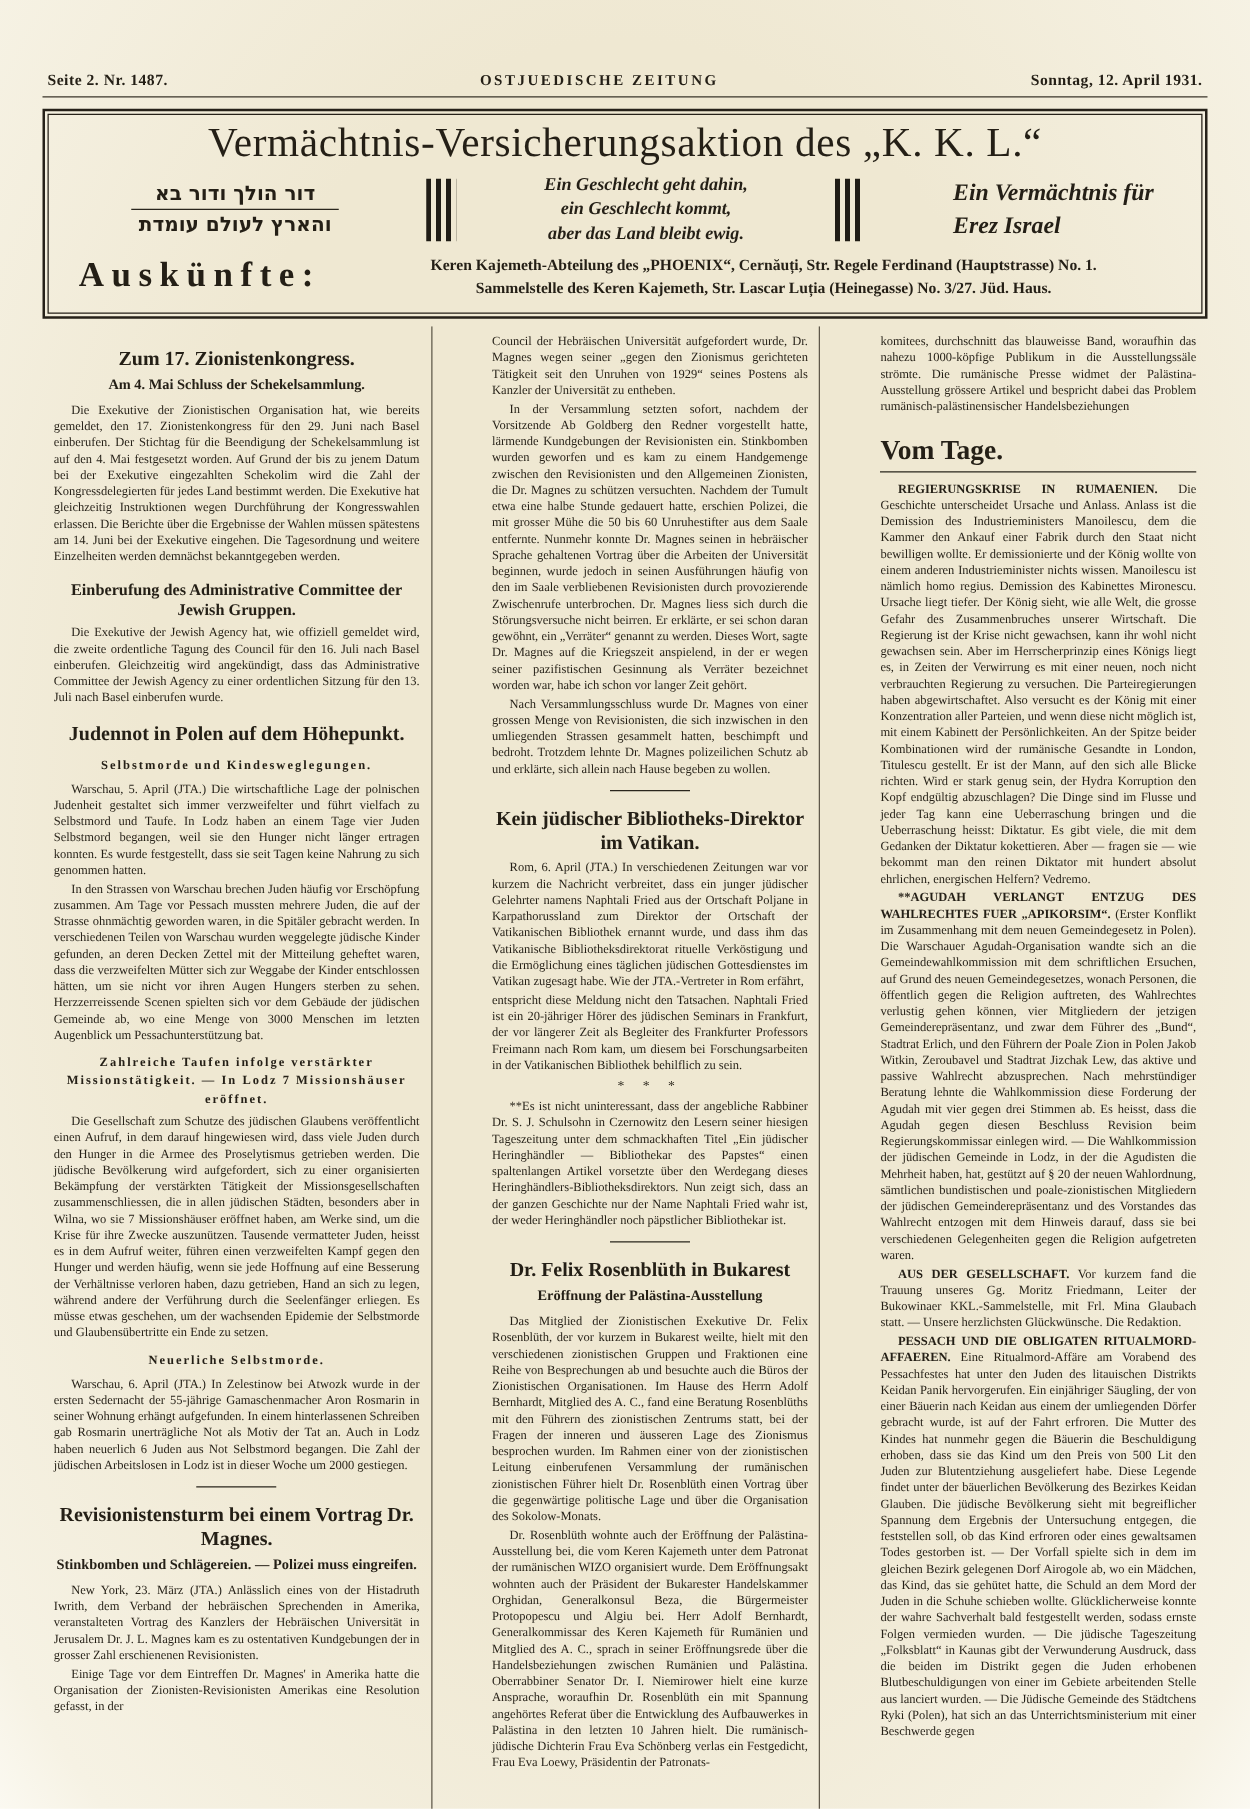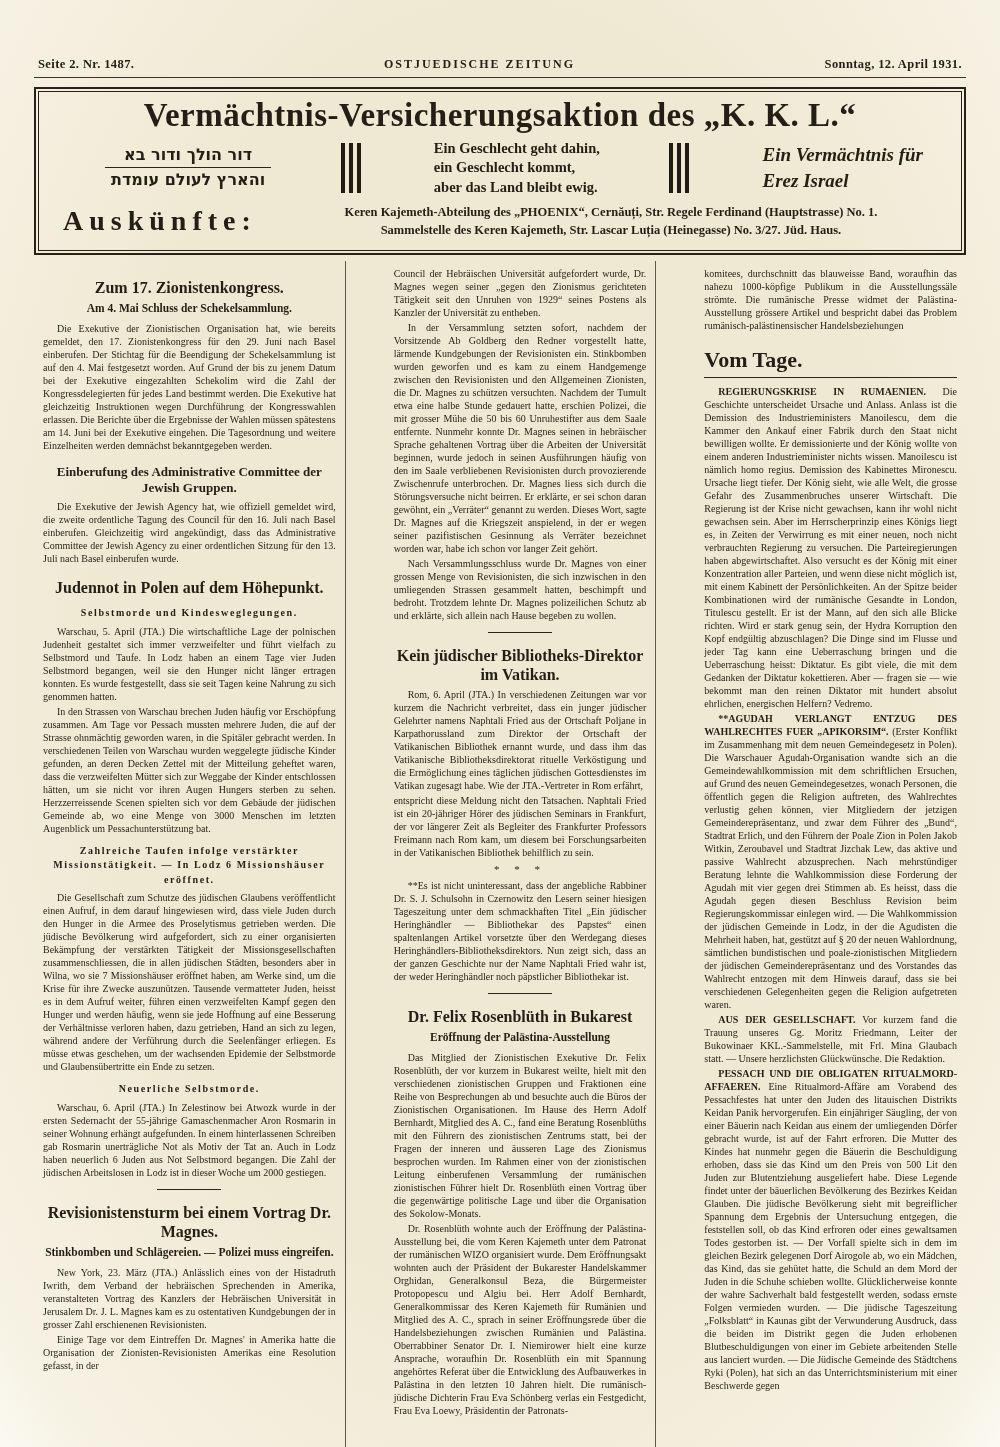--- a/index.html
+++ b/index.html
@@ -14,28 +14,28 @@
 
   
   .masthead{display:flex;justify-content:space-between;align-items:baseline;
     font-size:12.5px;font-weight:bold;letter-spacing:.4px;padding:2px 4px 5px 4px;
     border-bottom:1px solid #3a342a;}
   .masthead .center{letter-spacing:2px;font-size:12px;margin-top:37px;}
 
   
   .adbox{margin-top:9px;border:2px solid #262119;padding:2px;}
   .adbox-inner{border:1px solid #262119;padding:4px 10px 6px 10px;}
-  .ad-title{text-align:center;font-size:33px;font-weight:bold;letter-spacing:.5px;line-height:1.05;
+  .ad-title{text-align:center;font-size:33px;font-weight:normal;letter-spacing:.5px;line-height:1.05;
     padding:2px 0 4px 0;}
   .ad-mid{display:flex;align-items:center;justify-content:space-between;padding:2px 28px 4px 56px;}
   .hebrew{font-family:"DejaVu Sans",sans-serif;font-weight:bold;font-size:16px;text-align:center;line-height:1.25;}
   .hebrew .hline1{display:block;padding:0 6px 2px 6px;}
   .hebrew .hline2{display:block;border-top:1px solid #2a261d;padding:2px 6px 0 6px;}
   .bars{width:24px;height:50px;background:repeating-linear-gradient(90deg,#201c15 0 4px,rgba(0,0,0,0) 4px 8px);}
-  .motto{font-weight:bold;font-size:14.5px;line-height:1.35;text-align:left;}
+  .motto{font-style:italic;font-weight:bold;font-size:14.5px;line-height:1.35;text-align:center;}
   .legacy{font-style:italic;font-weight:bold;font-size:19px;line-height:1.35;text-align:left;}
   .ad-info{display:flex;align-items:center;gap:22px;padding:2px 8px 4px 14px;}
   .info-label{font-size:28px;font-weight:bold;letter-spacing:6px;white-space:nowrap;}
   .info-lines{flex:1;text-align:center;font-weight:bold;font-size:12.5px;line-height:1.45;}
 
   
   .columns{display:flex;align-items:stretch;margin-top:6px;height:1208px;overflow:hidden;}
   .col{width:33.333%;box-sizing:border-box;padding:4px 9px 0 9px;overflow:hidden;}
   .col + .col{border-left:1px solid #5f584a;padding-left:48px;}
 
@@ -96,21 +96,21 @@
     <div class="col">
         <div class="b-h1">Zum 17. Zionistenkongress.</div>
         <div class="b-h2">Am 4. Mai Schluss der Schekelsammlung.</div>
         <div class="b-p">Die Exekutive der Zionistischen Organisation hat, wie bereits gemeldet, den 17. Zionistenkongress für den 29. Juni nach Basel einberufen. Der Stichtag für die Beendigung der Schekelsammlung ist auf den 4. Mai festgesetzt worden. Auf Grund der bis zu jenem Datum bei der Exekutive eingezahlten Schekolim wird die Zahl der Kongressdelegierten für jedes Land bestimmt werden. Die Exekutive hat gleichzeitig Instruktionen wegen Durchführung der Kongresswahlen erlassen. Die Berichte über die Ergebnisse der Wahlen müssen spätestens am 14. Juni bei der Exekutive eingehen. Die Tagesordnung und weitere Einzelheiten werden demnächst bekanntgegeben werden.</div>
         <div class="b-h3">Einberufung des Administrative Committee der Jewish Gruppen.</div>
         <div class="b-p">Die Exekutive der Jewish Agency hat, wie offiziell gemeldet wird, die zweite ordentliche Tagung des Council für den 16. Juli nach Basel einberufen. Gleichzeitig wird angekündigt, dass das Administrative Committee der Jewish Agency zu einer ordentlichen Sitzung für den 13. Juli nach Basel einberufen wurde.</div>
         <div class="b-h1">Judennot in Polen auf dem Höhepunkt.</div>
         <div class="b-sp">Selbstmorde und Kindesweglegungen.</div>
         <div class="b-p">Warschau, 5. April (JTA.) Die wirtschaftliche Lage der polnischen Judenheit gestaltet sich immer verzweifelter und führt vielfach zu Selbstmord und Taufe. In Lodz haben an einem Tage vier Juden Selbstmord begangen, weil sie den Hunger nicht länger ertragen konnten. Es wurde festgestellt, dass sie seit Tagen keine Nahrung zu sich genommen hatten.</div>
         <div class="b-p">In den Strassen von Warschau brechen Juden häufig vor Erschöpfung zusammen. Am Tage vor Pessach mussten mehrere Juden, die auf der Strasse ohnmächtig geworden waren, in die Spitäler gebracht werden. In verschiedenen Teilen von Warschau wurden weggelegte jüdische Kinder gefunden, an deren Decken Zettel mit der Mitteilung geheftet waren, dass die verzweifelten Mütter sich zur Weggabe der Kinder entschlossen hätten, um sie nicht vor ihren Augen Hungers sterben zu sehen. Herzzerreissende Scenen spielten sich vor dem Gebäude der jüdischen Gemeinde ab, wo eine Menge von 3000 Menschen im letzten Augenblick um Pessachunterstützung bat.</div>
-        <div class="b-sp">Zahlreiche Taufen infolge verstärkter Missionstätigkeit. — In Lodz 6 Missionshäuser eröffnet.</div>
+        <div class="b-sp">Zahlreiche Taufen infolge verstärkter Missionstätigkeit. — In Lodz 7 Missionshäuser eröffnet.</div>
         <div class="b-p">Die Gesellschaft zum Schutze des jüdischen Glaubens veröffentlicht einen Aufruf, in dem darauf hingewiesen wird, dass viele Juden durch den Hunger in die Armee des Proselytismus getrieben werden. Die jüdische Bevölkerung wird aufgefordert, sich zu einer organisierten Bekämpfung der verstärkten Tätigkeit der Missionsgesellschaften zusammenschliessen, die in allen jüdischen Städten, besonders aber in Wilna, wo sie 7 Missionshäuser eröffnet haben, am Werke sind, um die Krise für ihre Zwecke auszunützen. Tausende vermatteter Juden, heisst es in dem Aufruf weiter, führen einen verzweifelten Kampf gegen den Hunger und werden häufig, wenn sie jede Hoffnung auf eine Besserung der Verhältnisse verloren haben, dazu getrieben, Hand an sich zu legen, während andere der Verführung durch die Seelenfänger erliegen. Es müsse etwas geschehen, um der wachsenden Epidemie der Selbstmorde und Glaubensübertritte ein Ende zu setzen.</div>
         <div class="b-sp">Neuerliche Selbstmorde.</div>
         <div class="b-p">Warschau, 6. April (JTA.) In Zelestinow bei Atwozk wurde in der ersten Sedernacht der 55-jährige Gamaschenmacher Aron Rosmarin in seiner Wohnung erhängt aufgefunden. In einem hinterlassenen Schreiben gab Rosmarin unerträgliche Not als Motiv der Tat an. Auch in Lodz haben neuerlich 6 Juden aus Not Selbstmord begangen. Die Zahl der jüdischen Arbeitslosen in Lodz ist in dieser Woche um 2000 gestiegen.</div>
         <div class="b-rule"></div>
         <div class="b-h1">Revisionistensturm bei einem Vortrag Dr. Magnes.</div>
         <div class="b-h2">Stinkbomben und Schlägereien. — Polizei muss eingreifen.</div>
         <div class="b-p">New York, 23. März (JTA.) Anlässlich eines von der Histadruth Iwrith, dem Verband der hebräischen Sprechenden in Amerika, veranstalteten Vortrag des Kanzlers der Hebräischen Universität in Jerusalem Dr. J. L. Magnes kam es zu ostentativen Kundgebungen der in grosser Zahl erschienenen Revisionisten.</div>
         <div class="b-p">Einige Tage vor dem Eintreffen Dr. Magnes' in Amerika hatte die Organisation der Zionisten-Revisionisten Amerikas eine Resolution gefasst, in der</div>
       </div>
     <div class="col">

